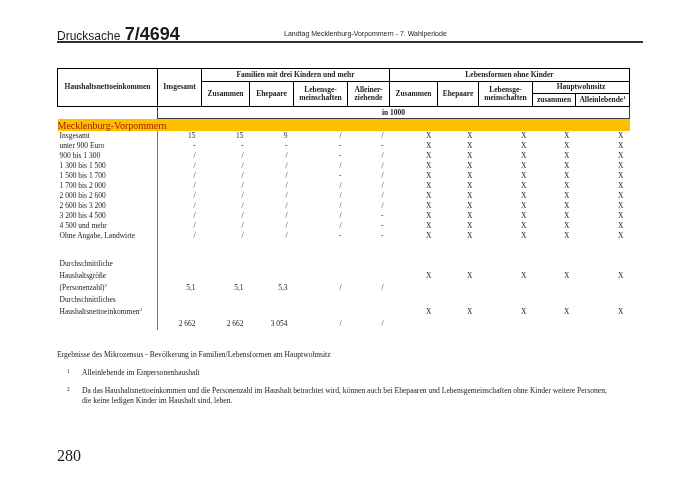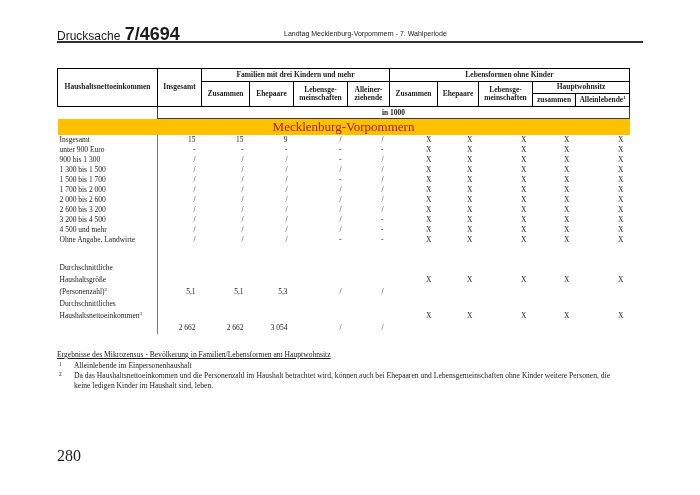--- a/index.html
+++ b/index.html
@@ -13,32 +13,32 @@
   .header-rule{position:absolute;left:57px;top:41px;width:586px;height:2px;background:#2f2f2f;}
   
   .table-wrap{position:absolute;left:57px;top:68px;width:572px;}
   table{border-collapse:collapse;table-layout:fixed;width:572px;}
   th,td{padding:0;margin:0;font-weight:normal;overflow:hidden;}
   .hdr{border:1px solid #000000;font-weight:bold;text-align:center;vertical-align:middle;
        font-size:7.5px;line-height:8.5px;padding:1px 1px;}
   .pre{white-space:pre-line;}
   .units-empty{border-right:1px solid #3c3c3c;}
   .units-cell{border:1px solid #3c3c3c;font-weight:bold;text-align:center;font-size:7.5px;height:11px;margin-top:29px;}
-  .band-cell{background:#FFC000;color:#A61C00;text-align:center;font-size:13px;height:12px;}
+  .band-cell{background:#FFC000;color:#A61C00;text-align:left;font-size:10px;height:12px;}
   .lbl{font-size:7.5px;text-align:left;padding-left:2px;height:10px;line-height:10px;white-space:nowrap;}
   .v{font-size:7.5px;text-align:right;padding-right:6px;height:10px;line-height:10px;white-space:nowrap;}
   .vline{border-left:1px solid #777;}
   .spacer td{height:17px;}
   .srow td{height:12px;line-height:12px;}
   .srow .lbl,.srow .v{height:12px;line-height:12px;}
   sup{font-size:5px;vertical-align:super;line-height:0;}
   
   .footnotes{position:absolute;left:57px;top:350px;width:562px;font-size:7.6px;line-height:10px;}
-  .source-line{margin:0 0 1px 0;text-decoration:underline;}
-  .footnote{position:relative;padding-left:17px;margin:0;}
+  .source-line{margin:0 0 1px 0;}
+  .footnote{position:relative;padding-left:17px;margin:8px;}
   .fn-sup{position:absolute;left:2px;top:-2px;font-size:5.5px;}
   .page-number{position:absolute;left:57px;top:447px;font-size:16px;}
 </style>
 </head>
 <body>
 
 <div class="hdr-left">
   <span class="doc-label">Drucksache</span>
   <span class="doc-number">7/4694</span>
 </div>

